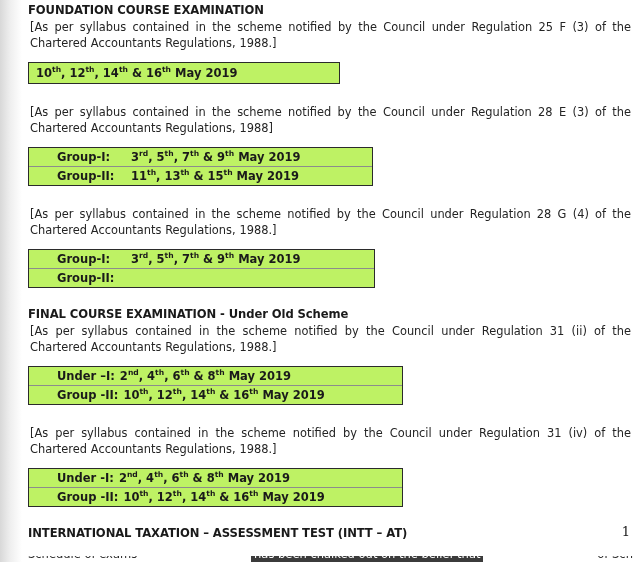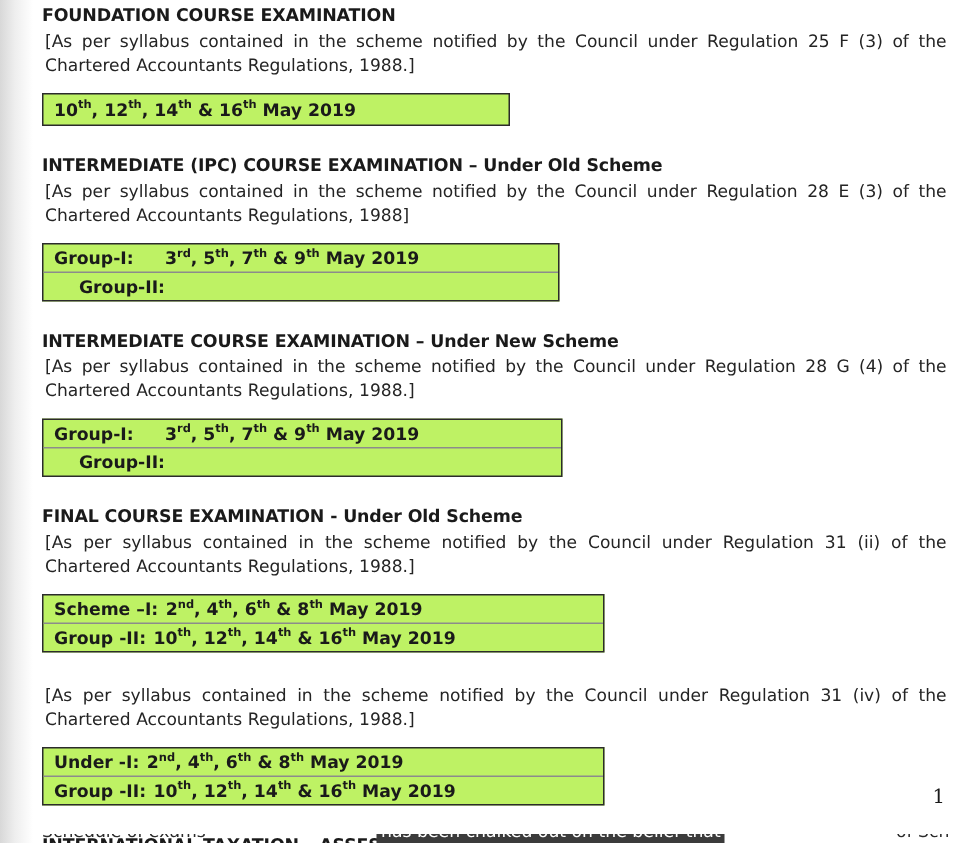--- a/index.html
+++ b/index.html
@@ -69,28 +69,28 @@
     font-weight: bold;
     line-height: 16px;
   }
   .datebox .row {
     padding: 1px 0 1px 7px;
     white-space: nowrap;
     display: flex;
   }
   .datebox .row + .row {
     border-top: 1px solid #8c8c8c;
-    text-align: right;
   }
   .single .row {
     padding: 2px 0 2px 7px;
   }
   .grp-label {
     display: inline-block;
     flex: 0 0 auto;
+    margin-left: 21px;
   }
   .grp-label.tabbed {
     width: 74px;
   }
   .grp-label.inline {
     width: auto;
     margin-right: 5px;
   }
   .grp-dates {
     flex: 0 0 auto;
@@ -150,56 +150,55 @@
         <p class="sec-note justify-all">[As per syllabus contained in the scheme notified by the Council under Regulation 25 F (3) of the Chartered Accountants Regulations, 1988.]</p>
         <div class="gap-sm"></div>
         <div class="datebox single" style="width: 312px;">
           <div class="row">
             <span class="grp-dates">10<sup>th</sup>, 12<sup>th</sup>, 14<sup>th</sup> &amp; 16<sup>th</sup> May 2019</span>
           </div>
         </div>
         <div class="gap-xl"></div>
       </div>
       <div class="section">
-        <div class="sec-heading">INTERMEDIATE (IPC) COURSE EXAMINATION – Under Old Scheme</div>
         <p class="sec-note justify-all">[As per syllabus contained in the scheme notified by the Council under Regulation 28 E (3) of the Chartered Accountants Regulations, 1988]</p>
         <div class="gap-sm"></div>
         <div class="datebox" style="width: 345px;">
           <div class="row">
             <span class="grp-label tabbed">Group-I:</span>
             <span class="grp-dates">3<sup>rd</sup>, 5<sup>th</sup>, 7<sup>th</sup> &amp; 9<sup>th</sup> May 2019</span>
           </div>
           <div class="row">
             <span class="grp-label tabbed">Group-II:</span>
-          </div>
-        </div>
-        <div class="gap-xl"></div>
-      </div>
-      <div class="section">
-        <div class="sec-heading">INTERMEDIATE COURSE EXAMINATION – Under New Scheme</div>
+            <span class="grp-dates">11<sup>th</sup>, 13<sup>th</sup> &amp; 15<sup>th</sup> May 2019</span>
+          </div>
+        </div>
+        <div class="gap-xl"></div>
+      </div>
+      <div class="section">
         <p class="sec-note justify-all">[As per syllabus contained in the scheme notified by the Council under Regulation 28 G (4) of the Chartered Accountants Regulations, 1988.]</p>
         <div class="gap-sm"></div>
         <div class="datebox" style="width: 347px;">
           <div class="row">
             <span class="grp-label tabbed">Group-I:</span>
             <span class="grp-dates">3<sup>rd</sup>, 5<sup>th</sup>, 7<sup>th</sup> &amp; 9<sup>th</sup> May 2019</span>
           </div>
           <div class="row">
             <span class="grp-label tabbed">Group-II:</span>
           </div>
         </div>
         <div class="gap-xl"></div>
       </div>
       <div class="section">
         <div class="sec-heading">FINAL COURSE EXAMINATION - Under Old Scheme</div>
         <p class="sec-note justify-all">[As per syllabus contained in the scheme notified by the Council under Regulation 31 (ii) of the Chartered Accountants Regulations, 1988.]</p>
         <div class="gap-sm"></div>
         <div class="datebox" style="width: 375px;">
           <div class="row">
-            <span class="grp-label inline">Scheme –I:</span>
+            <span class="grp-label inline">Under –I:</span>
             <span class="grp-dates">2<sup>nd</sup>, 4<sup>th</sup>, 6<sup>th</sup> &amp; 8<sup>th</sup> May 2019</span>
           </div>
           <div class="row">
             <span class="grp-label inline">Group -II:</span>
             <span class="grp-dates">10<sup>th</sup>, 12<sup>th</sup>, 14<sup>th</sup> &amp; 16<sup>th</sup> May 2019</span>
           </div>
         </div>
         <div class="gap-xl"></div>
       </div>
       <div class="section">

